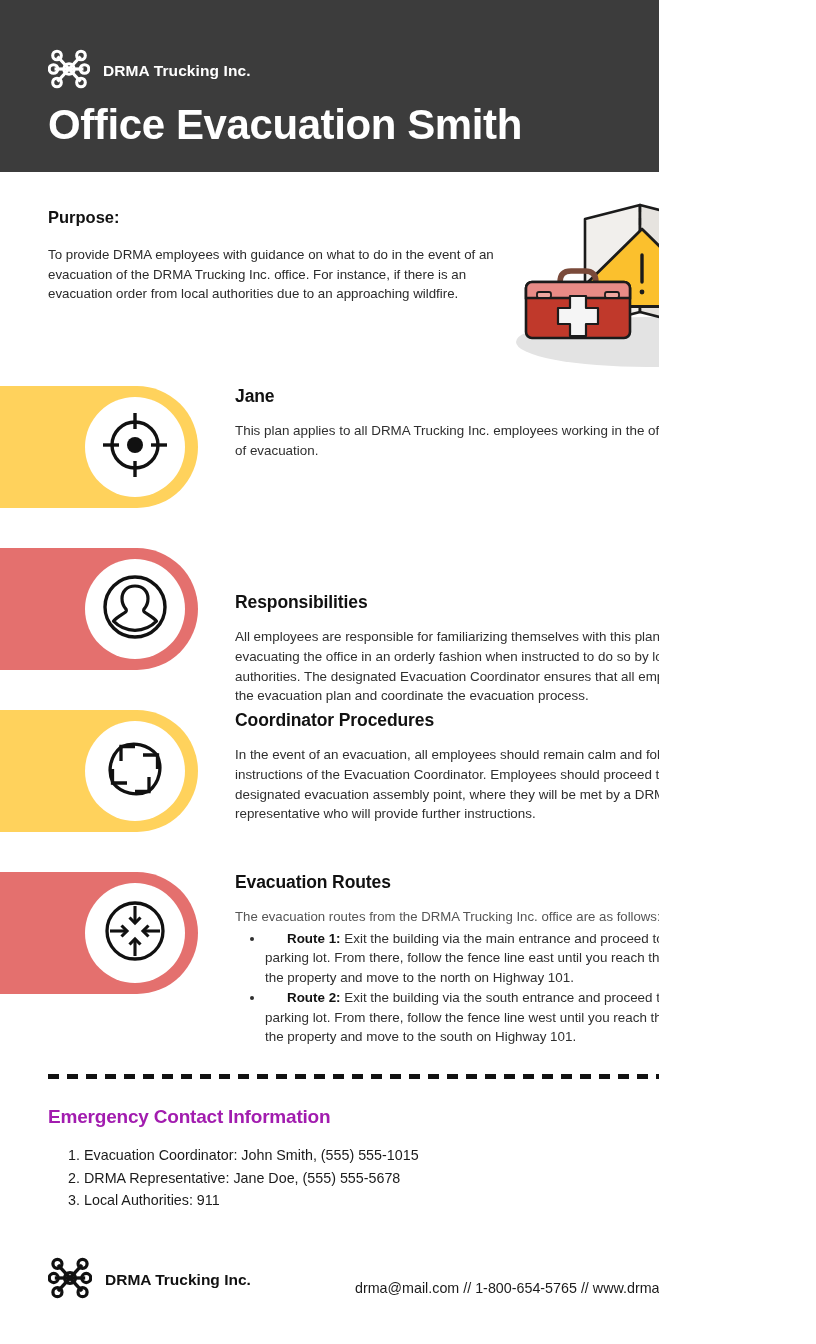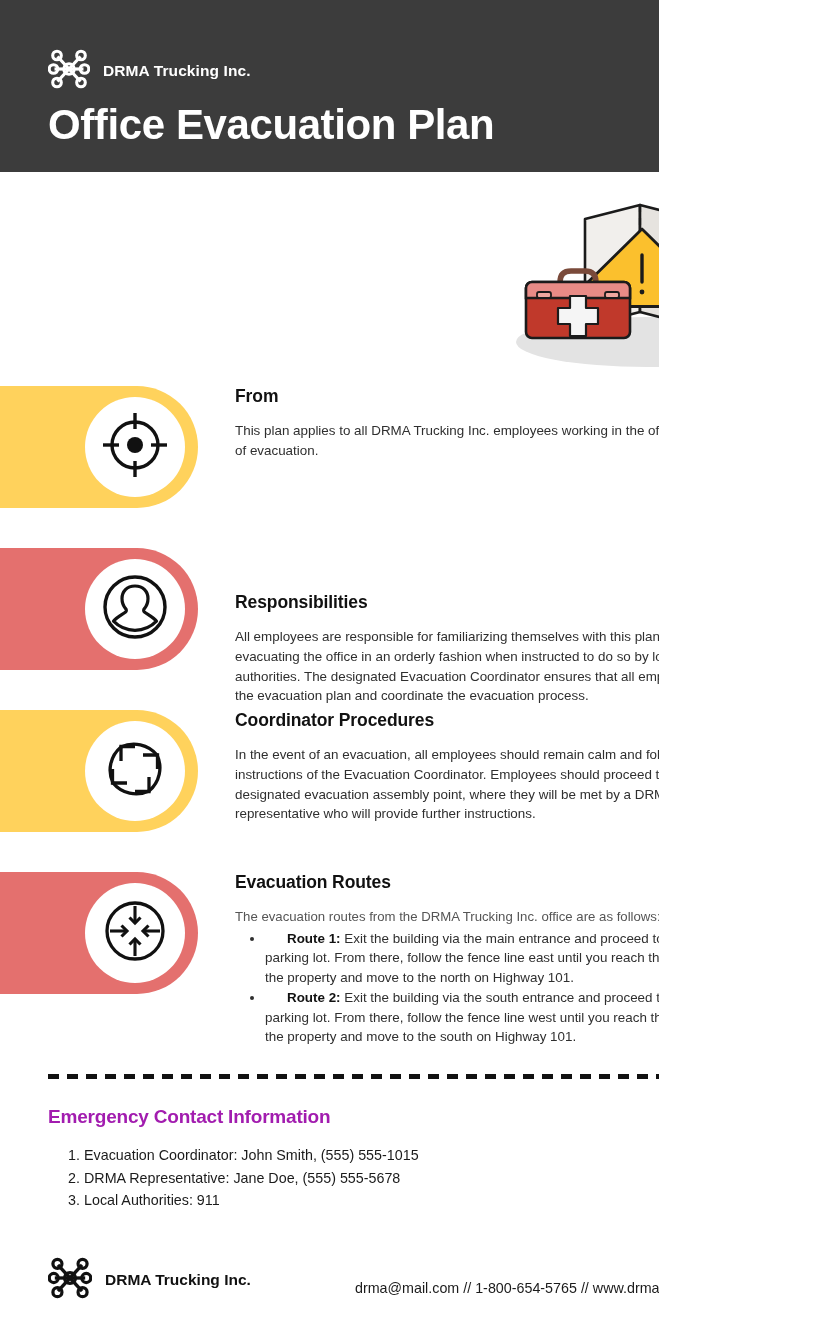--- a/index.html
+++ b/index.html
@@ -225,23 +225,27 @@
             <circle cx="33" cy="7.5" r="4.3"></circle>
             <circle cx="9" cy="34.5" r="4.3"></circle>
             <circle cx="33" cy="34.5" r="4.3"></circle>
             <circle cx="5.5" cy="21" r="4.3"></circle>
             <circle cx="36.5" cy="21" r="4.3"></circle>
           </g>
         </svg>
       </span>
       <span class="brand-name">DRMA Trucking Inc.</span>
     </div>
-    <h1 class="doc-title">Office Evacuation Plan</h1>
-  </div>
-
+    <h1 class="doc-title">Office Evacuation Smith</h1>
+  </div>
+
+  <div class="purpose-block">
+    <div class="purpose-heading">Purpose:</div>
+    <p class="purpose-body">To provide DRMA employees with guidance on what to do in the event of an evacuation of the DRMA Trucking Inc. office. For instance, if there is an evacuation order from local authorities due to an approaching wildfire.</p>
+  </div>
 
   <div class="hero-illustration">
     <svg width="285" height="178" viewBox="0 0 285 178" aria-hidden="true">
       <ellipse cx="142" cy="150" rx="131" ry="25" fill="#e3e3e3"></ellipse>
 
       <g stroke="#1b1b1b" stroke-width="2.6" stroke-linejoin="round">
         <polygon points="80,27 135,13 135,120 80,134" fill="#f1efec"></polygon>
         <polygon points="135,13 190,27 190,134 135,120" fill="#e6e3df"></polygon>
         <polygon points="190,27 245,13 245,120 190,134" fill="#f1efec"></polygon>
       </g>
@@ -273,21 +277,21 @@
           <g stroke="#111111" stroke-width="3.4" stroke-linecap="butt">
             <line x1="36" y1="4" x2="36" y2="20"></line>
             <line x1="36" y1="52" x2="36" y2="68"></line>
             <line x1="4" y1="36" x2="20" y2="36"></line>
             <line x1="52" y1="36" x2="68" y2="36"></line>
           </g>
         </svg>
       </span>
     </div>
     <div class="sec-text" style="top:0;">
-      <div class="sec-heading">From</div>
+      <div class="sec-heading">Jane</div>
       <p class="sec-body">This plan applies to all DRMA Trucking Inc. employees working in the office at the time of evacuation.</p>
     </div>
   </div>
 
   <div class="section" style="top:548px;height:122px;">
     <div class="pill red" style="top:0;"></div>
     <div class="icon-disc" style="top:11px;">
       <span>
         <svg width="76" height="76" viewBox="0 0 76 76" aria-hidden="true">
           <circle cx="38" cy="38" r="30" fill="none" stroke="#111111" stroke-width="3.4"></circle>

